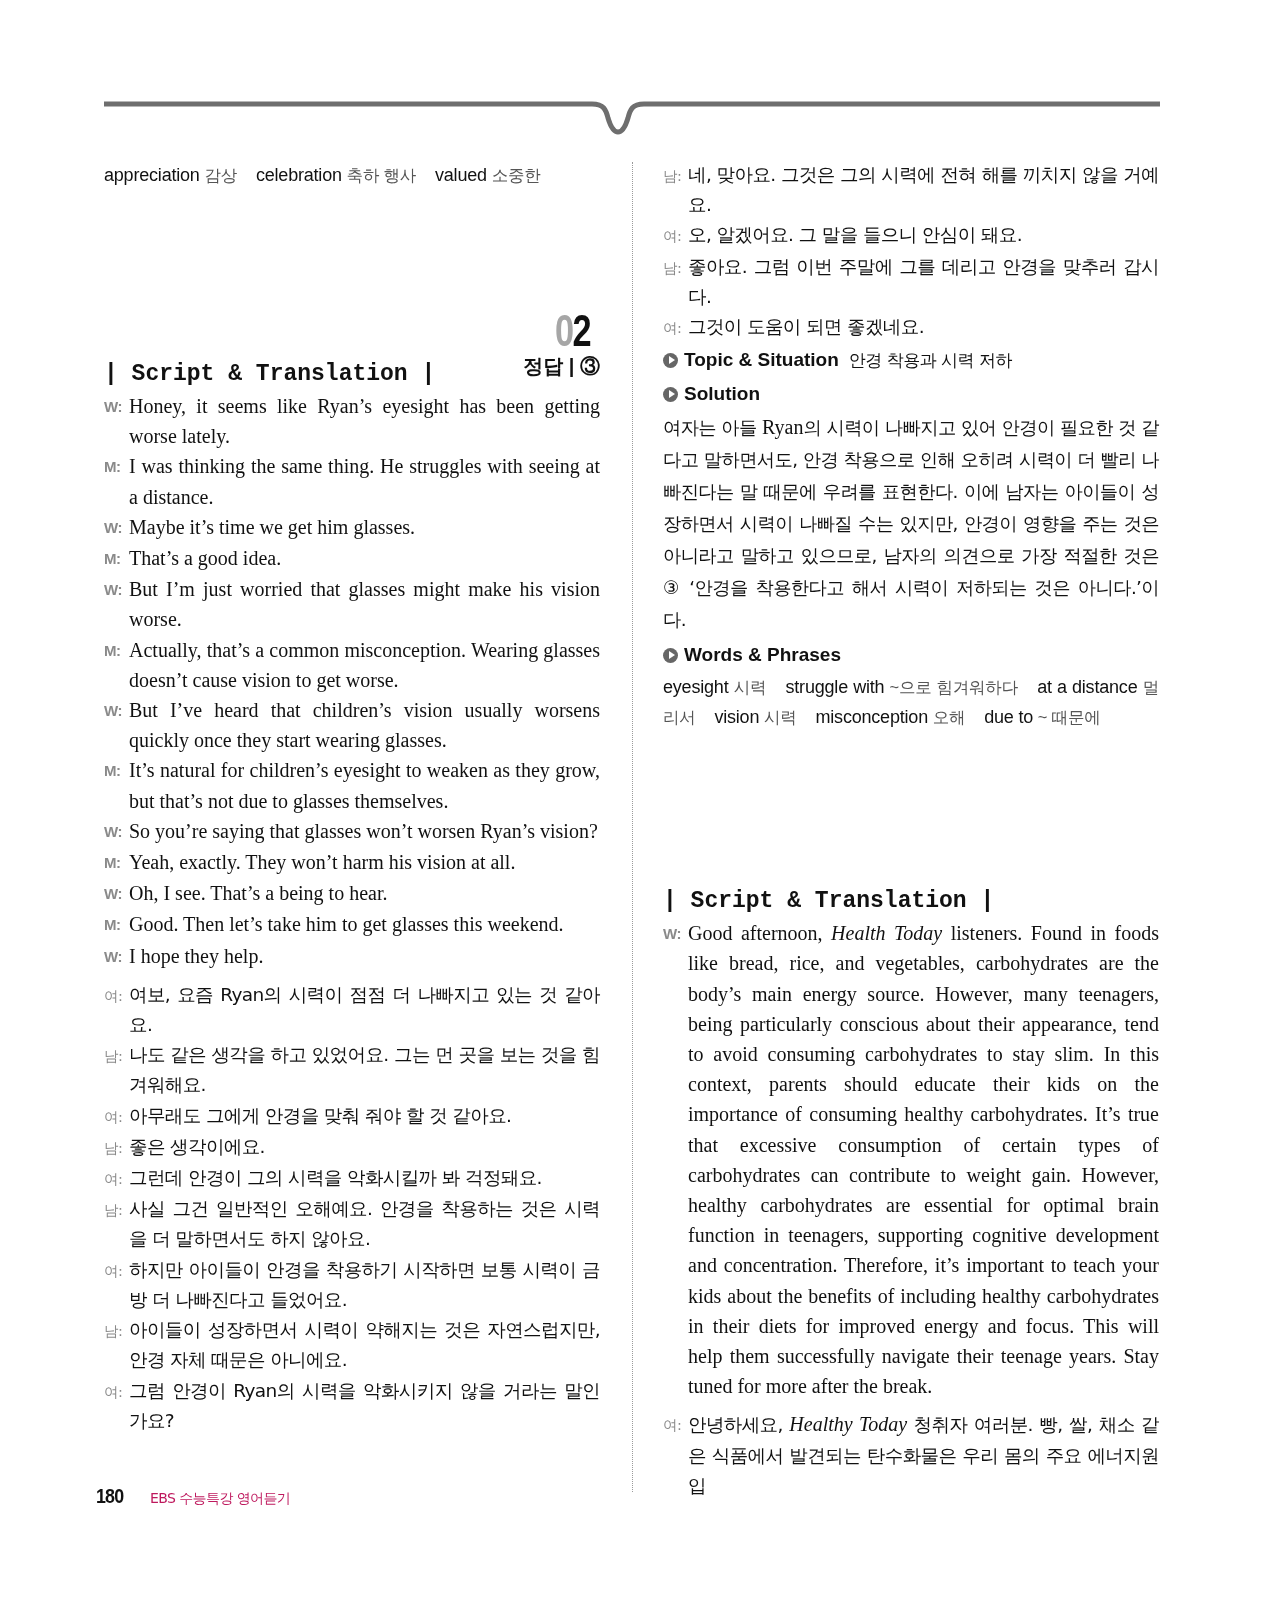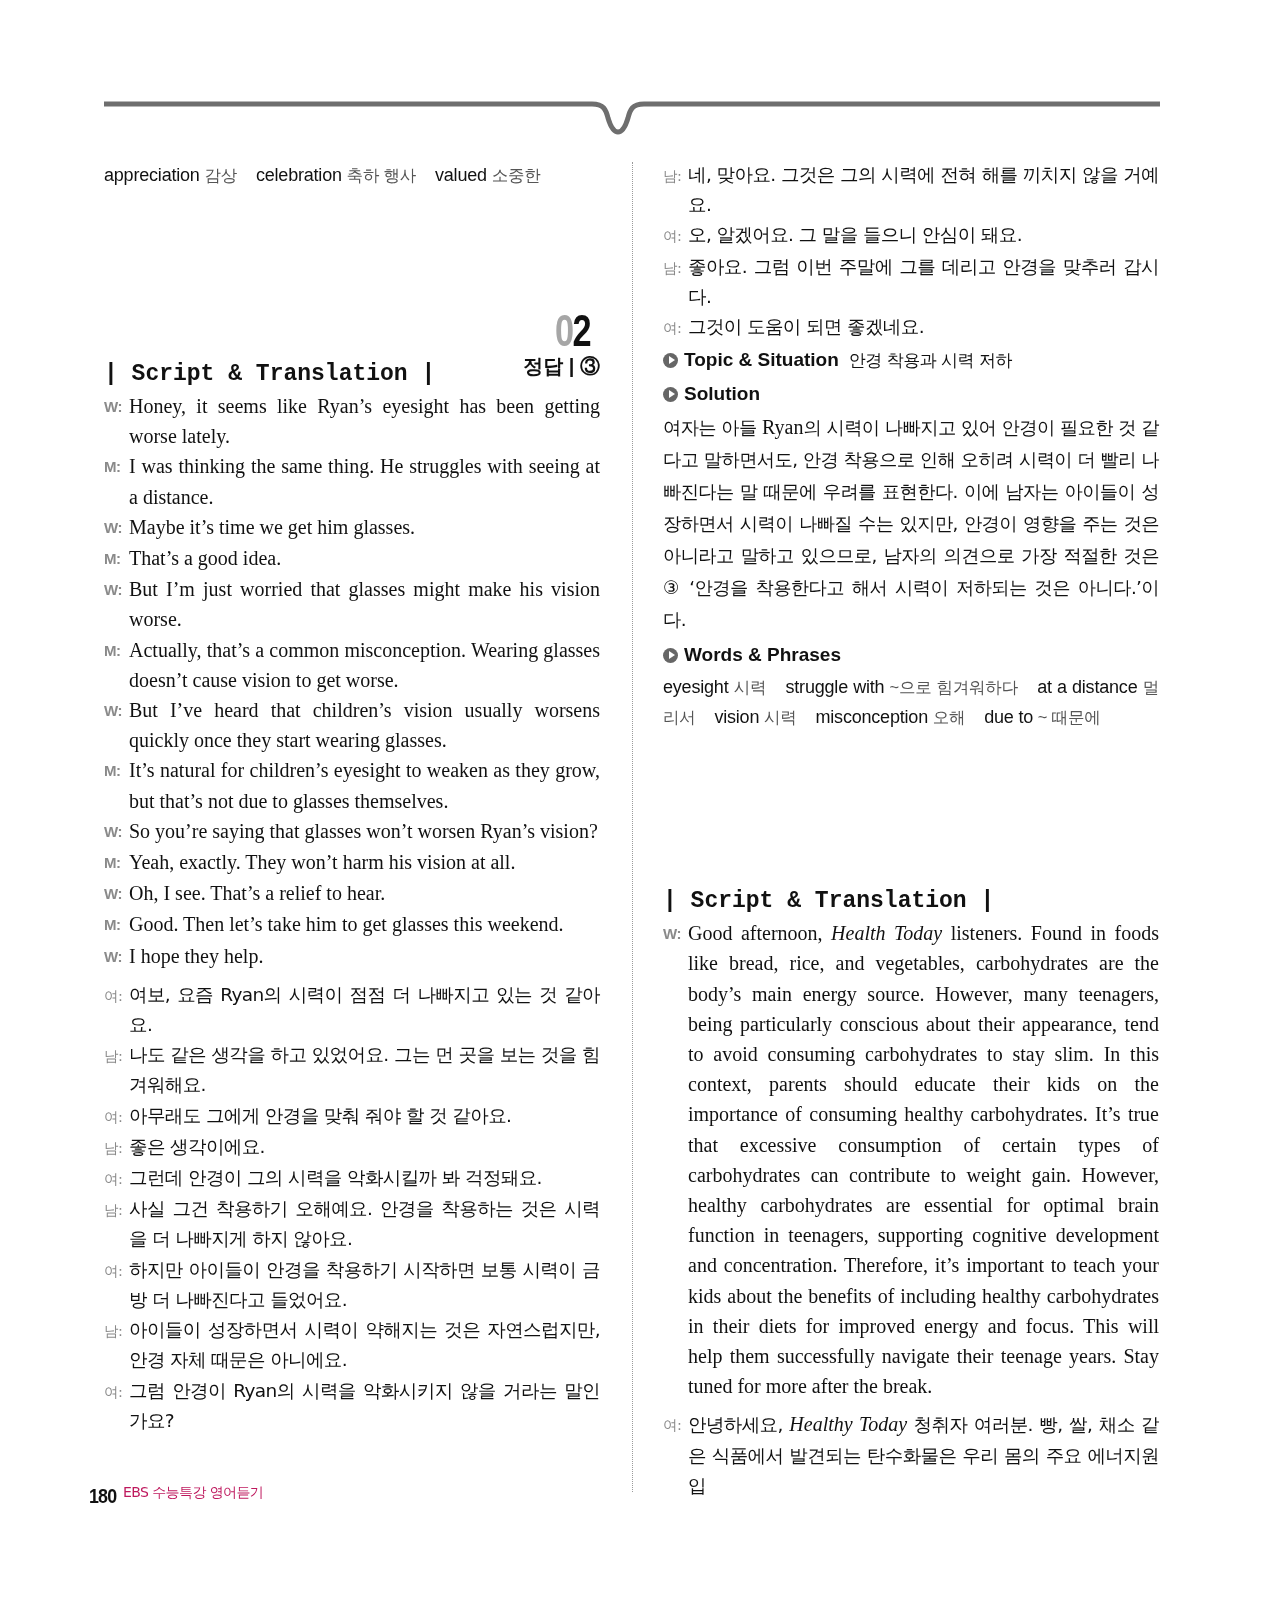--- a/index.html
+++ b/index.html
@@ -33,21 +33,21 @@
     .gap { height: 8px; }
 
     .bullet-title { display: flex; align-items: center; font-family: "Liberation Sans", sans-serif; font-weight: bold; font-size: 19px; line-height: 34px; }
     .bullet-title .tri { width: 15px; height: 15px; border-radius: 50%; background: #666; margin-right: 6px; position: relative; flex: 0 0 15px; }
     .bullet-title .tri::after { content: ""; position: absolute; left: 5.5px; top: 3.5px; border-left: 6px solid #fff; border-top: 4px solid transparent; border-bottom: 4px solid transparent; }
     .bullet-title .sub { font-weight: normal; font-family: "DejaVu Sans", sans-serif; font-size: 17px; margin-left: 10px; letter-spacing: -0.5px; }
 
     .para-ko { font-family: "DejaVu Sans", sans-serif; font-size: 18.3px; line-height: 32px; text-align: justify; letter-spacing: -0.6px; }
     .para-ko .en { font-family: "Liberation Serif", serif; font-size: 20px; letter-spacing: 0; }
 
-    .footer { position: absolute; left: 89px; top: 1484px; display: flex; align-items: flex-start; }
+    .footer { position: absolute; left: 96px; top: 1484px; display: flex; align-items: flex-end; gap: 20px; }
     .footer .page { font-family: "Liberation Sans", sans-serif; font-weight: bold; font-size: 21px; letter-spacing: -1px; transform: scaleX(0.85); transform-origin: left; display: inline-block; }
     .footer .book { font-family: "DejaVu Sans", sans-serif; font-size: 14px; color: #be185d; margin-left: 2px; letter-spacing: -0.6px; }
   </style>
 </head>
 <body>
 
 <svg class="top-rule" viewBox="0 0 1056 44" preserveAspectRatio="none">
   <path d="M0 8 H488 C500 8 502 14 504 22 C507 32 510 36 514 36 C518 36 521 32 524 22 C526 14 528 8 540 8 H1056" fill="none" stroke="#6e6e6e" stroke-width="5"></path>
 </svg>
 
@@ -110,21 +110,21 @@
     <div class="line">
         <span class="spk">W:</span>
         <span class="txt">So you’re saying that glasses won’t worsen Ryan’s vision?</span>
       </div>
     <div class="line">
         <span class="spk">M:</span>
         <span class="txt">Yeah, exactly. They won’t harm his vision at all.</span>
       </div>
     <div class="line">
         <span class="spk">W:</span>
-        <span class="txt">Oh, I see. That’s a relief to hear.</span>
+        <span class="txt">Oh, I see. That’s a being to hear.</span>
       </div>
     <div class="line">
         <span class="spk">M:</span>
         <span class="txt">Good. Then let’s take him to get glasses this weekend.</span>
       </div>
     <div class="line">
         <span class="spk">W:</span>
         <span class="txt">I hope they help.</span>
       </div>
   </div>
@@ -147,21 +147,21 @@
     <div class="line ko">
         <span class="spk">남:</span>
         <span class="txt">좋은 생각이에요.</span>
       </div>
     <div class="line ko">
         <span class="spk">여:</span>
         <span class="txt">그런데 안경이 그의 시력을 악화시킬까 봐 걱정돼요.</span>
       </div>
     <div class="line ko">
         <span class="spk">남:</span>
-        <span class="txt">사실 그건 착용하기 오해예요. 안경을 착용하는 것은 시력을 더 나빠지게 하지 않아요.</span>
+        <span class="txt">사실 그건 일반적인 오해예요. 안경을 착용하는 것은 시력을 더 말하면서도 하지 않아요.</span>
       </div>
     <div class="line ko">
         <span class="spk">여:</span>
         <span class="txt">하지만 아이들이 안경을 착용하기 시작하면 보통 시력이 금방 더 나빠진다고 들었어요.</span>
       </div>
     <div class="line ko">
         <span class="spk">남:</span>
         <span class="txt">아이들이 성장하면서 시력이 약해지는 것은 자연스럽지만, 안경 자체 때문은 아니에요.</span>
       </div>
     <div class="line ko">

